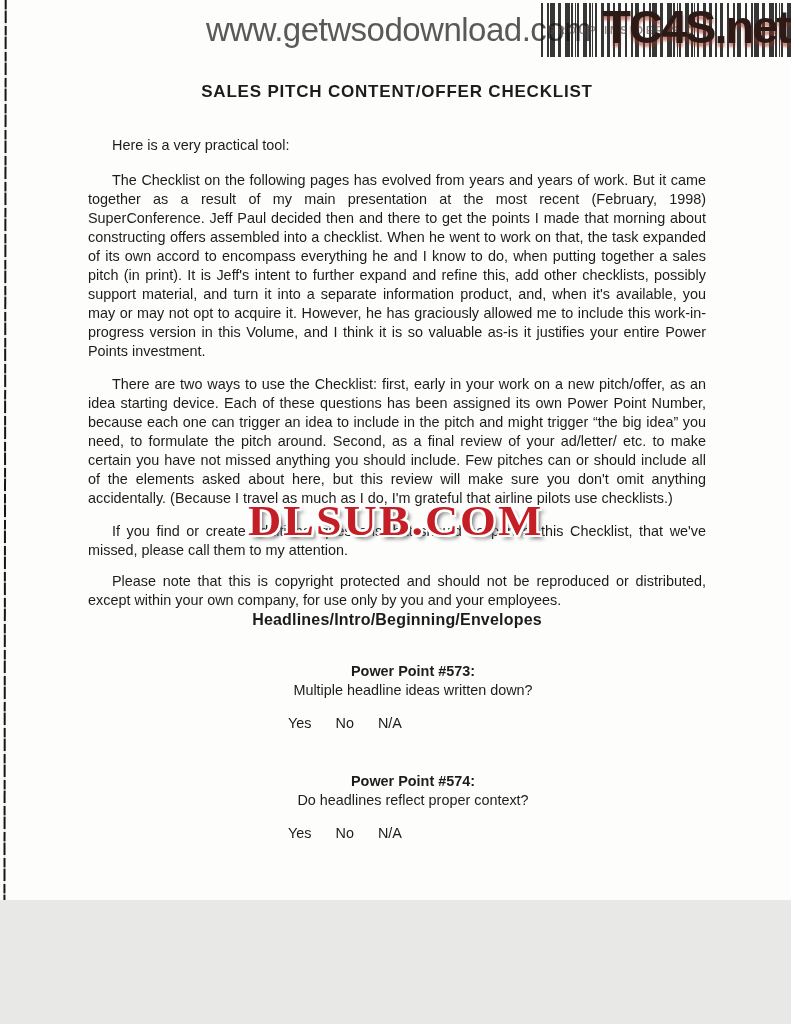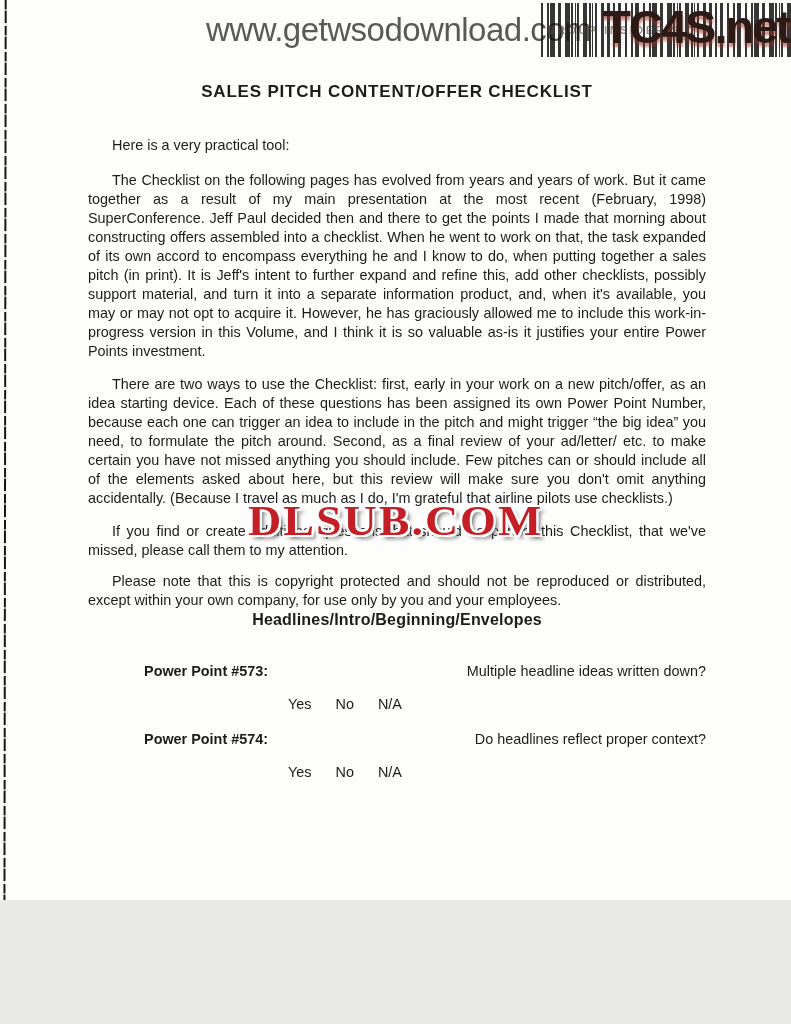--- a/index.html
+++ b/index.html
@@ -57,22 +57,22 @@
   }
   .body-col p{margin:0;text-indent:24px;}
   .body-col p.sp1{margin-top:16px;}
   .body-col p.sp2{margin-top:14px;}
   .body-col p.sp3{margin-top:14px;}
   .body-col p.sp4{margin-top:12px;}
   .section-heading{
     margin-top:17px;text-align:center;text-indent:0 !important;
     font-size:16px;font-weight:bold;letter-spacing:.2px;
   }
-  .pp-row{display:flex;margin-top:33px;padding-left:32px;text-align:right;}
-  .pp-row.second{margin-top:16px;}
+  .pp-row{display:flex;margin-top:33px;padding-left:32px;text-align:center;flex-direction:column;}
+  .pp-row.second{margin-top:39px;}
   .pp-label{font-weight:bold;min-width:148px;}
   .pp-question{flex:1;}
   .pp-options{display:flex;gap:24px;margin-top:14px;padding-left:200px;}
   
   .dlsub{
     position:absolute;top:494px;left:248px;z-index:6;
     font-family:"Liberation Serif", serif;
     font-size:46px;font-weight:bold;letter-spacing:2px;
     color:var(--dlsub-red,#c41f26);
     transform:scaleY(.92);

